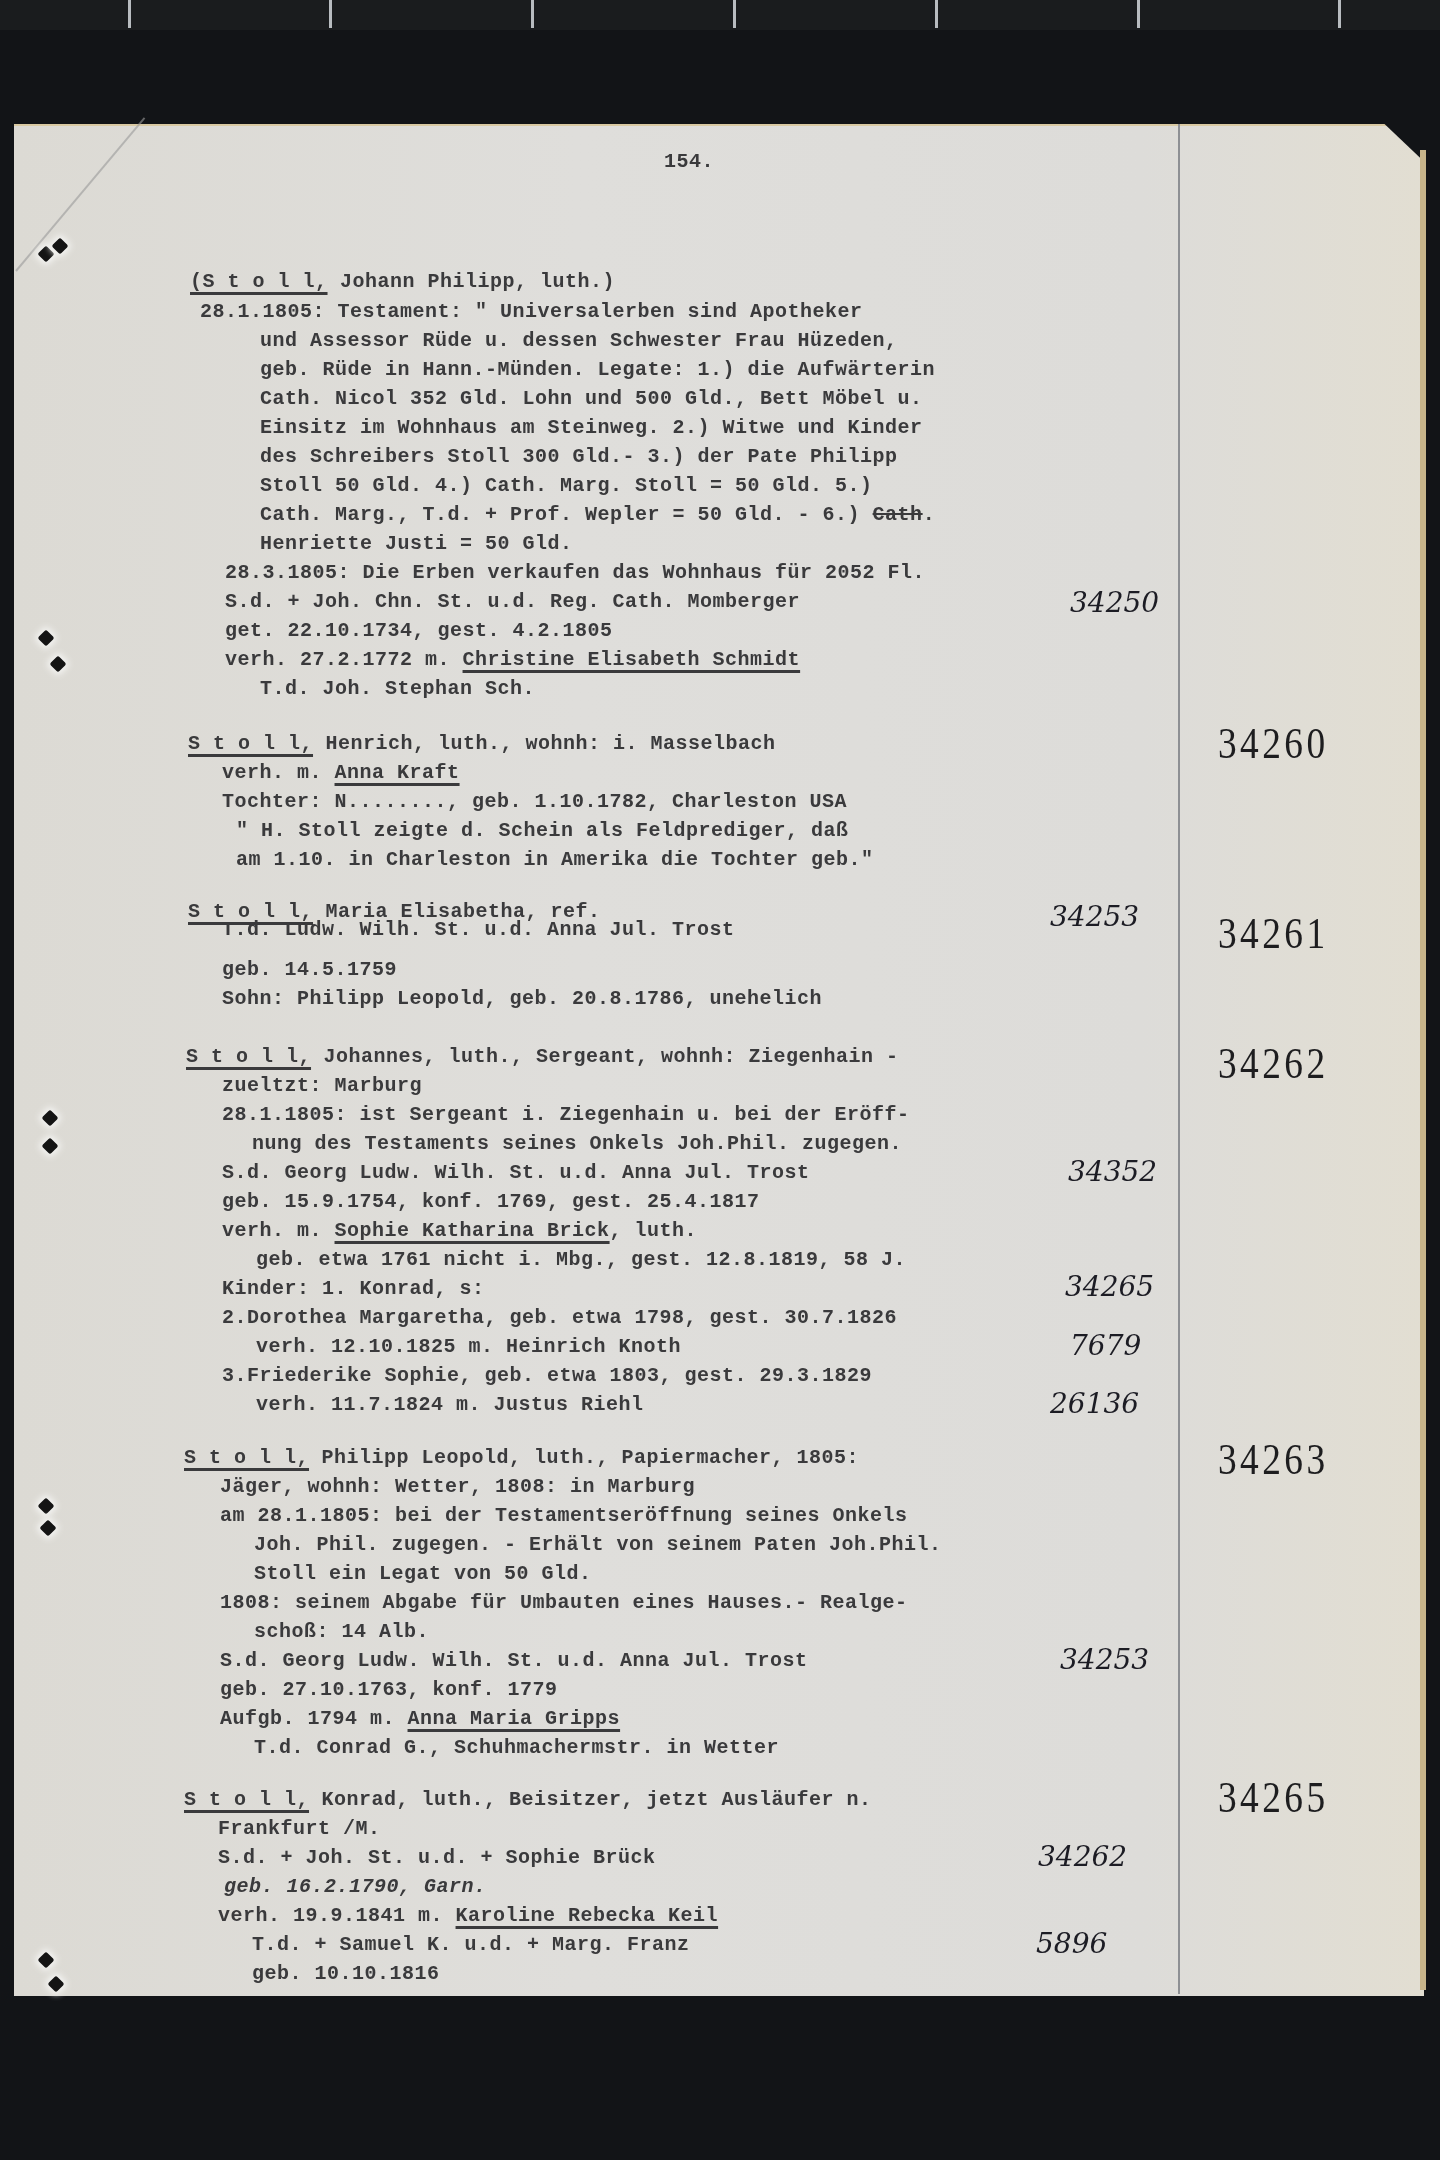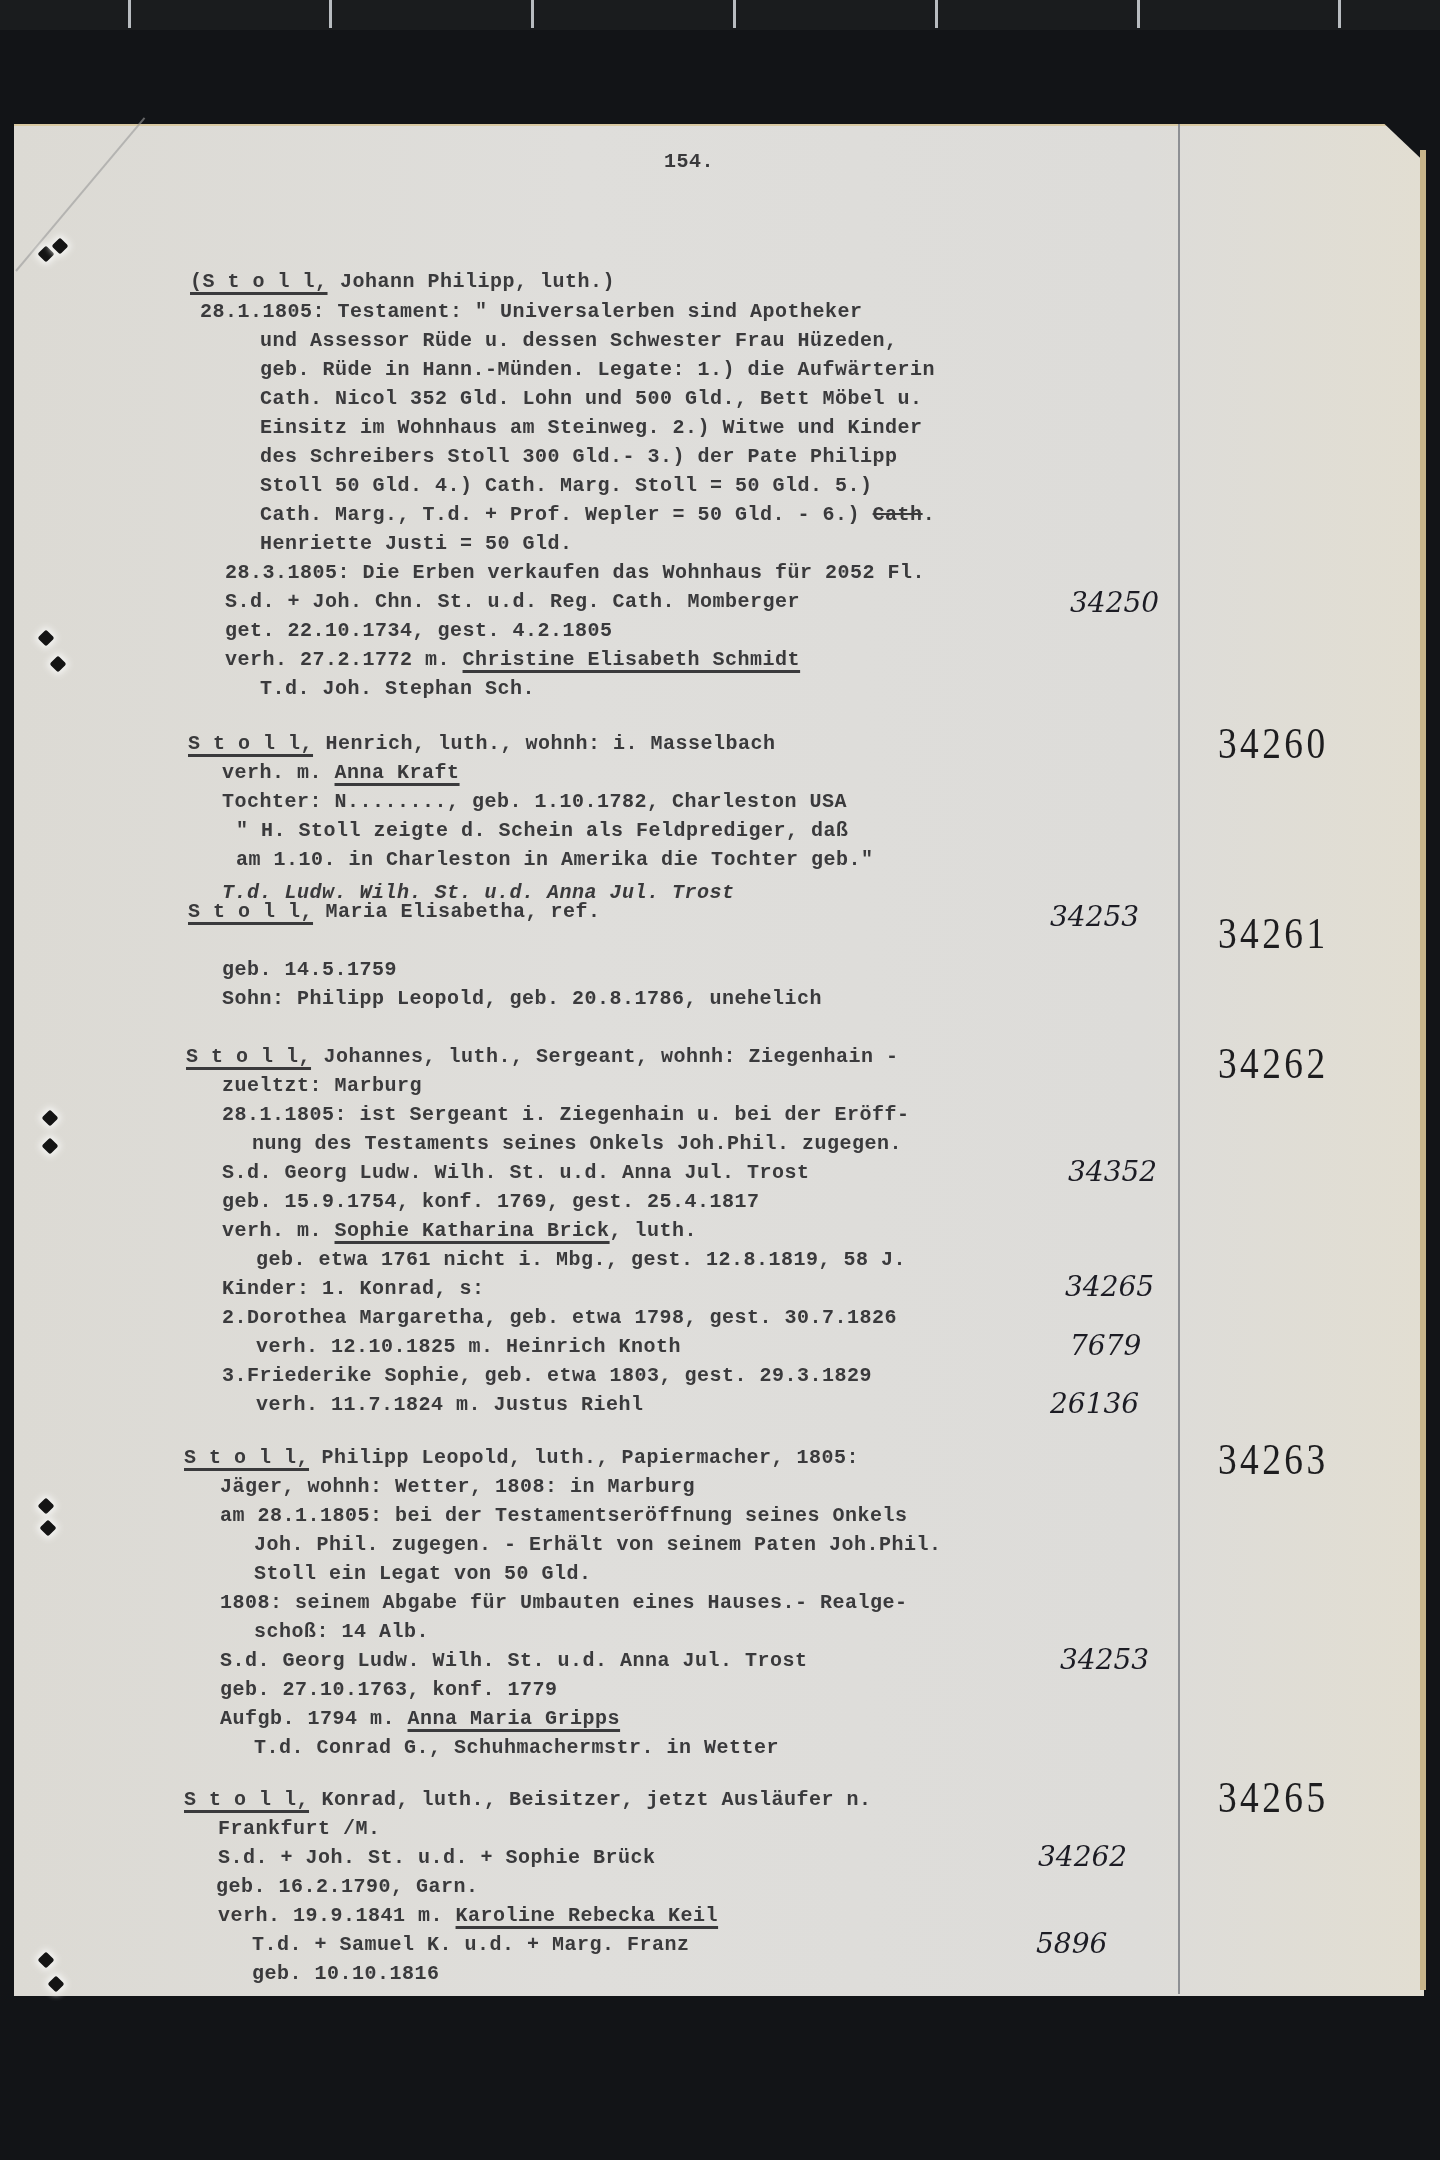--- a/index.html
+++ b/index.html
@@ -96,21 +96,21 @@
     <div>
       <div class="text" style="left: 188px; top: 730px;"><span class="ul">S t o l l,</span><span> Henrich, luth., wohnh: i. Masselbach</span></div>
       <div class="text" style="left: 222px; top: 759px;"><span>verh. m. </span><span class="ul">Anna Kraft</span></div>
       <div class="text" style="left: 222px; top: 788px;"><span>Tochter: N........, geb. 1.10.1782, Charleston USA</span></div>
       <div class="text" style="left: 236px; top: 817px;"><span>" H. Stoll zeigte d. Schein als Feldprediger, daß</span></div>
       <div class="text" style="left: 236px; top: 846px;"><span>am 1.10. in Charleston in Amerika die Tochter geb."</span></div>
       <div class="stamp" style="left: 1218px; top: 718px;">34260</div>
     </div>
     <div>
       <div class="text" style="left: 188px; top: 898px;"><span class="ul">S t o l l,</span><span> Maria Elisabetha, ref.</span></div>
-      <div class="text" style="left: 222px; top: 879px; font-style: italic;"><span>T.d. Ludw. Wilh. St. u.d. Anna Jul. Trost</span></div>
+      <div class="text" style="left: 222px; top: 916px;"><span>T.d. Ludw. Wilh. St. u.d. Anna Jul. Trost</span></div>
       <div class="text" style="left: 222px; top: 956px;"><span>geb. 14.5.1759</span></div>
       <div class="text" style="left: 222px; top: 985px;"><span>Sohn: Philipp Leopold, geb. 20.8.1786, unehelich</span></div>
       <div class="stamp" style="left: 1218px; top: 908px;">34261</div>
       <div class="hand" style="left: 1050px; top: 900px;">34253</div>
     </div>
     <div>
       <div class="text" style="left: 186px; top: 1043px;"><span class="ul">S t o l l,</span><span> Johannes, luth., Sergeant, wohnh: Ziegenhain -</span></div>
       <div class="text" style="left: 222px; top: 1072px;"><span>zueltzt: Marburg</span></div>
       <div class="text" style="left: 222px; top: 1101px;"><span>28.1.1805: ist Sergeant i. Ziegenhain u. bei der Eröff-</span></div>
       <div class="text" style="left: 252px; top: 1130px;"><span>nung des Testaments seines Onkels Joh.Phil. zugegen.</span></div>
@@ -141,21 +141,21 @@
       <div class="text" style="left: 220px; top: 1676px;"><span>geb. 27.10.1763, konf. 1779</span></div>
       <div class="text" style="left: 220px; top: 1705px;"><span>Aufgb. 1794 m. </span><span class="ul">Anna Maria Gripps</span></div>
       <div class="text" style="left: 254px; top: 1734px;"><span>T.d. Conrad G., Schuhmachermstr. in Wetter</span></div>
       <div class="stamp" style="left: 1218px; top: 1434px;">34263</div>
       <div class="hand" style="left: 1060px; top: 1643px;">34253</div>
     </div>
     <div>
       <div class="text" style="left: 184px; top: 1786px;"><span class="ul">S t o l l,</span><span> Konrad, luth., Beisitzer, jetzt Ausläufer n.</span></div>
       <div class="text" style="left: 218px; top: 1815px;"><span>Frankfurt /M.</span></div>
       <div class="text" style="left: 218px; top: 1844px;"><span>S.d. + Joh. St. u.d. + Sophie Brück</span></div>
-      <div class="text" style="left: 216px; top: 1873px;"><span>geb. 16.2.1790, Garn.</span></div>
+      <div class="text" style="left: 224px; top: 1873px; font-style: italic;"><span>geb. 16.2.1790, Garn.</span></div>
       <div class="text" style="left: 218px; top: 1902px;"><span>verh. 19.9.1841 m. </span><span class="ul">Karoline Rebecka Keil</span></div>
       <div class="text" style="left: 252px; top: 1931px;"><span>T.d. + Samuel K. u.d. + Marg. Franz</span></div>
       <div class="text" style="left: 252px; top: 1960px;"><span>geb. 10.10.1816</span></div>
       <div class="stamp" style="left: 1218px; top: 1772px;">34265</div>
       <div class="hand" style="left: 1038px; top: 1840px;">34262</div>
       <div class="hand" style="left: 1036px; top: 1927px;">5896</div>
     </div>
   </div>
 
 <div class="film-tick" style="left: 128px;"></div>

